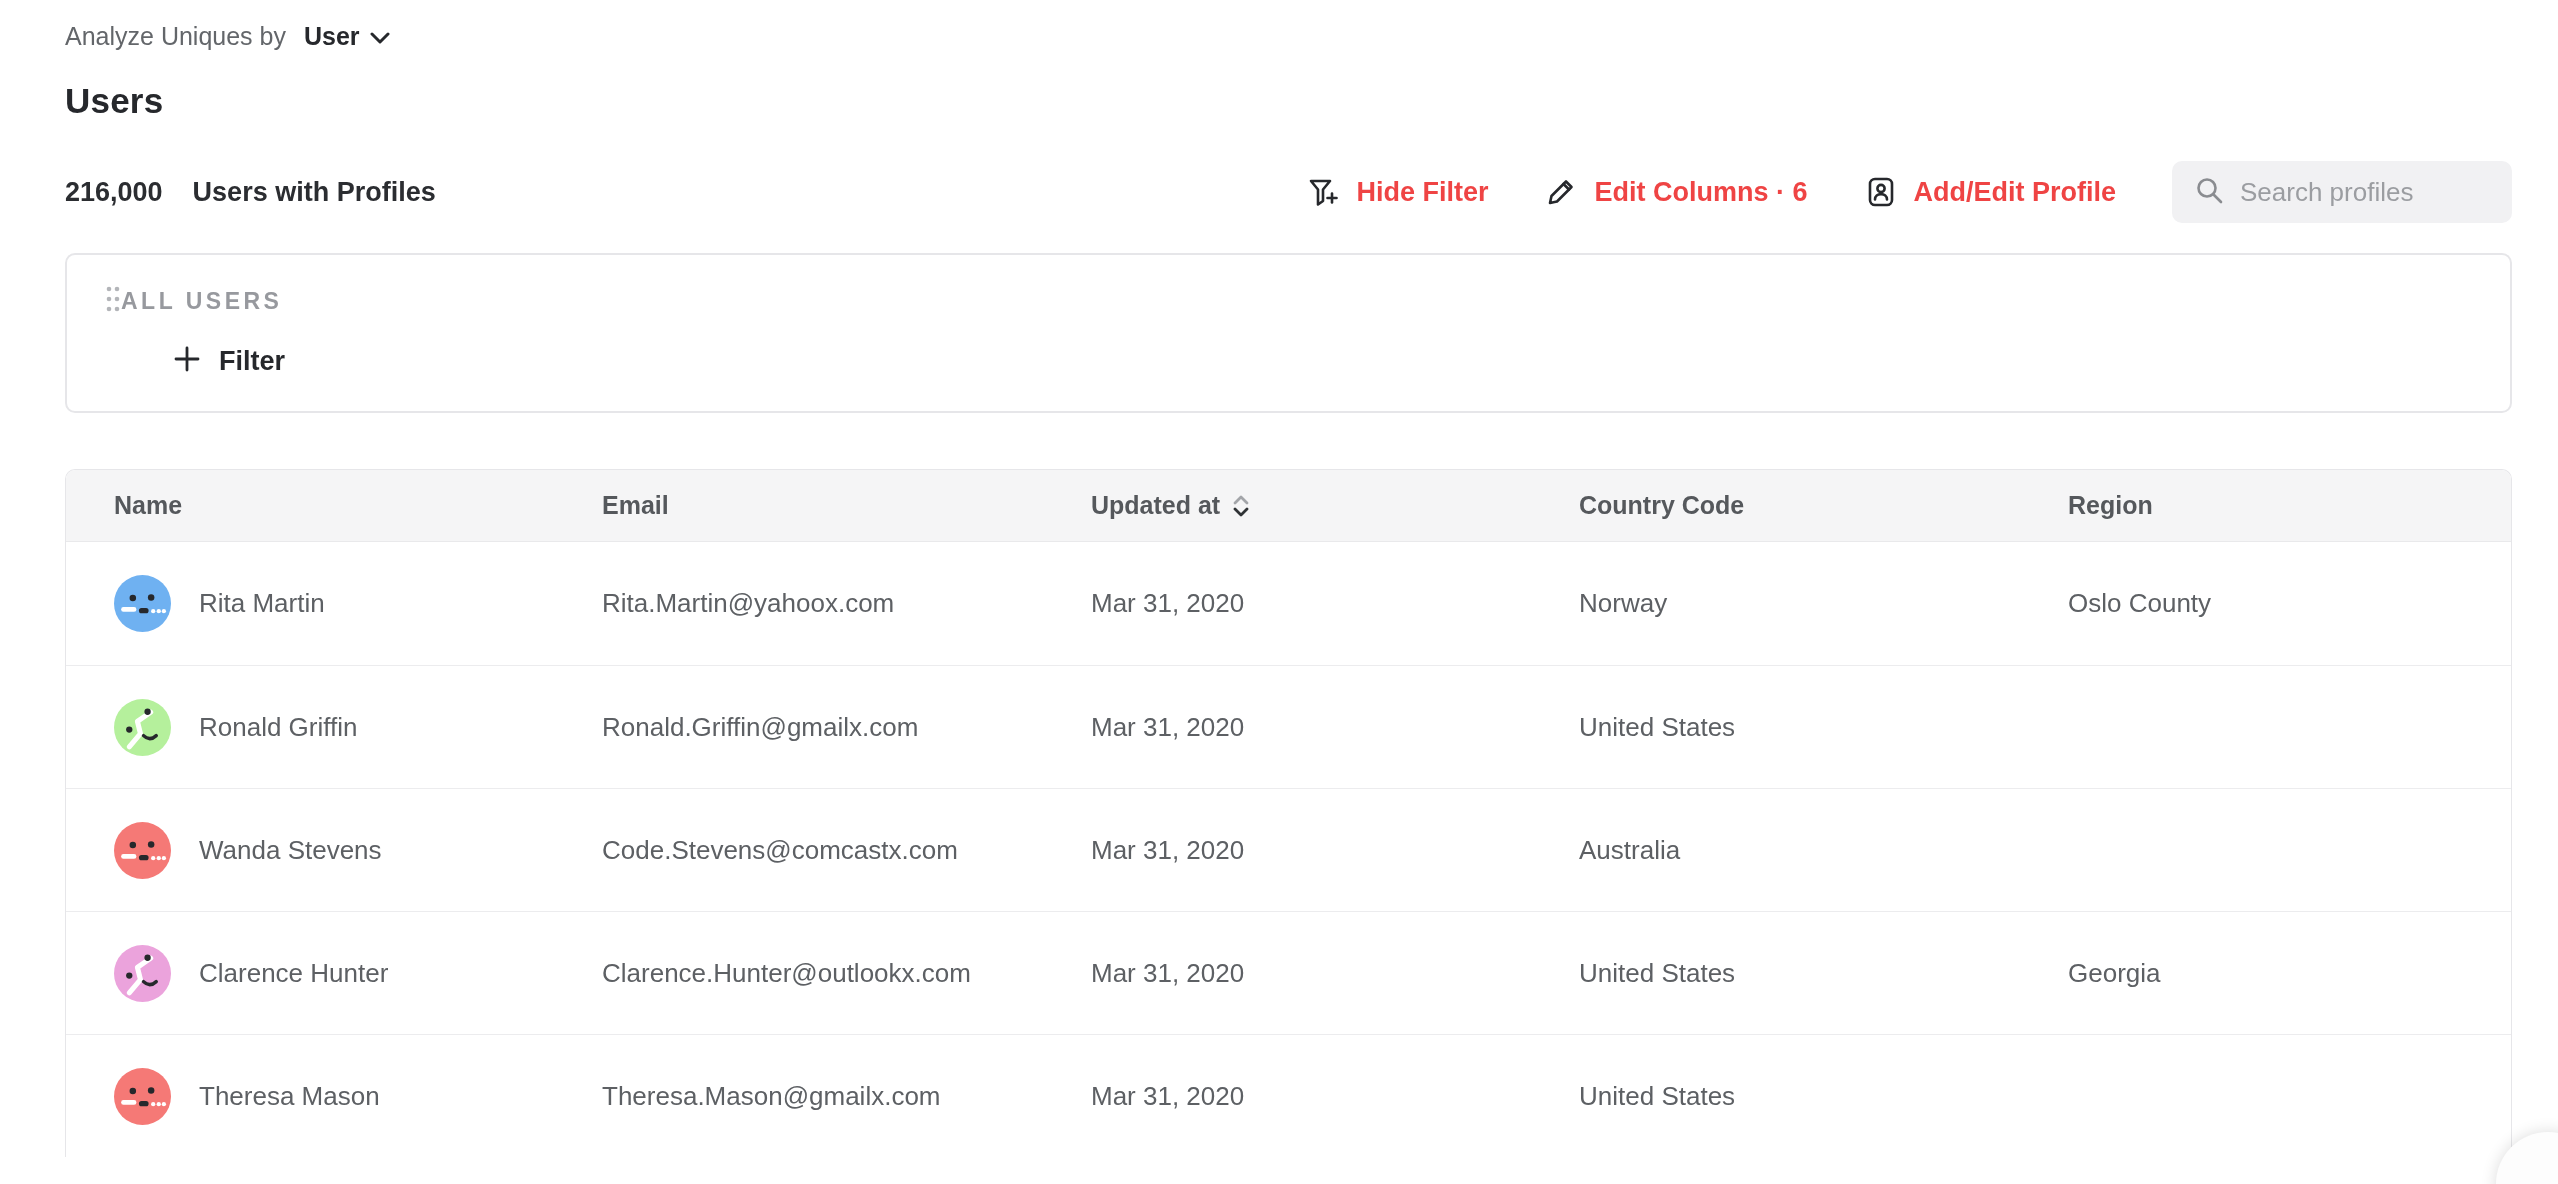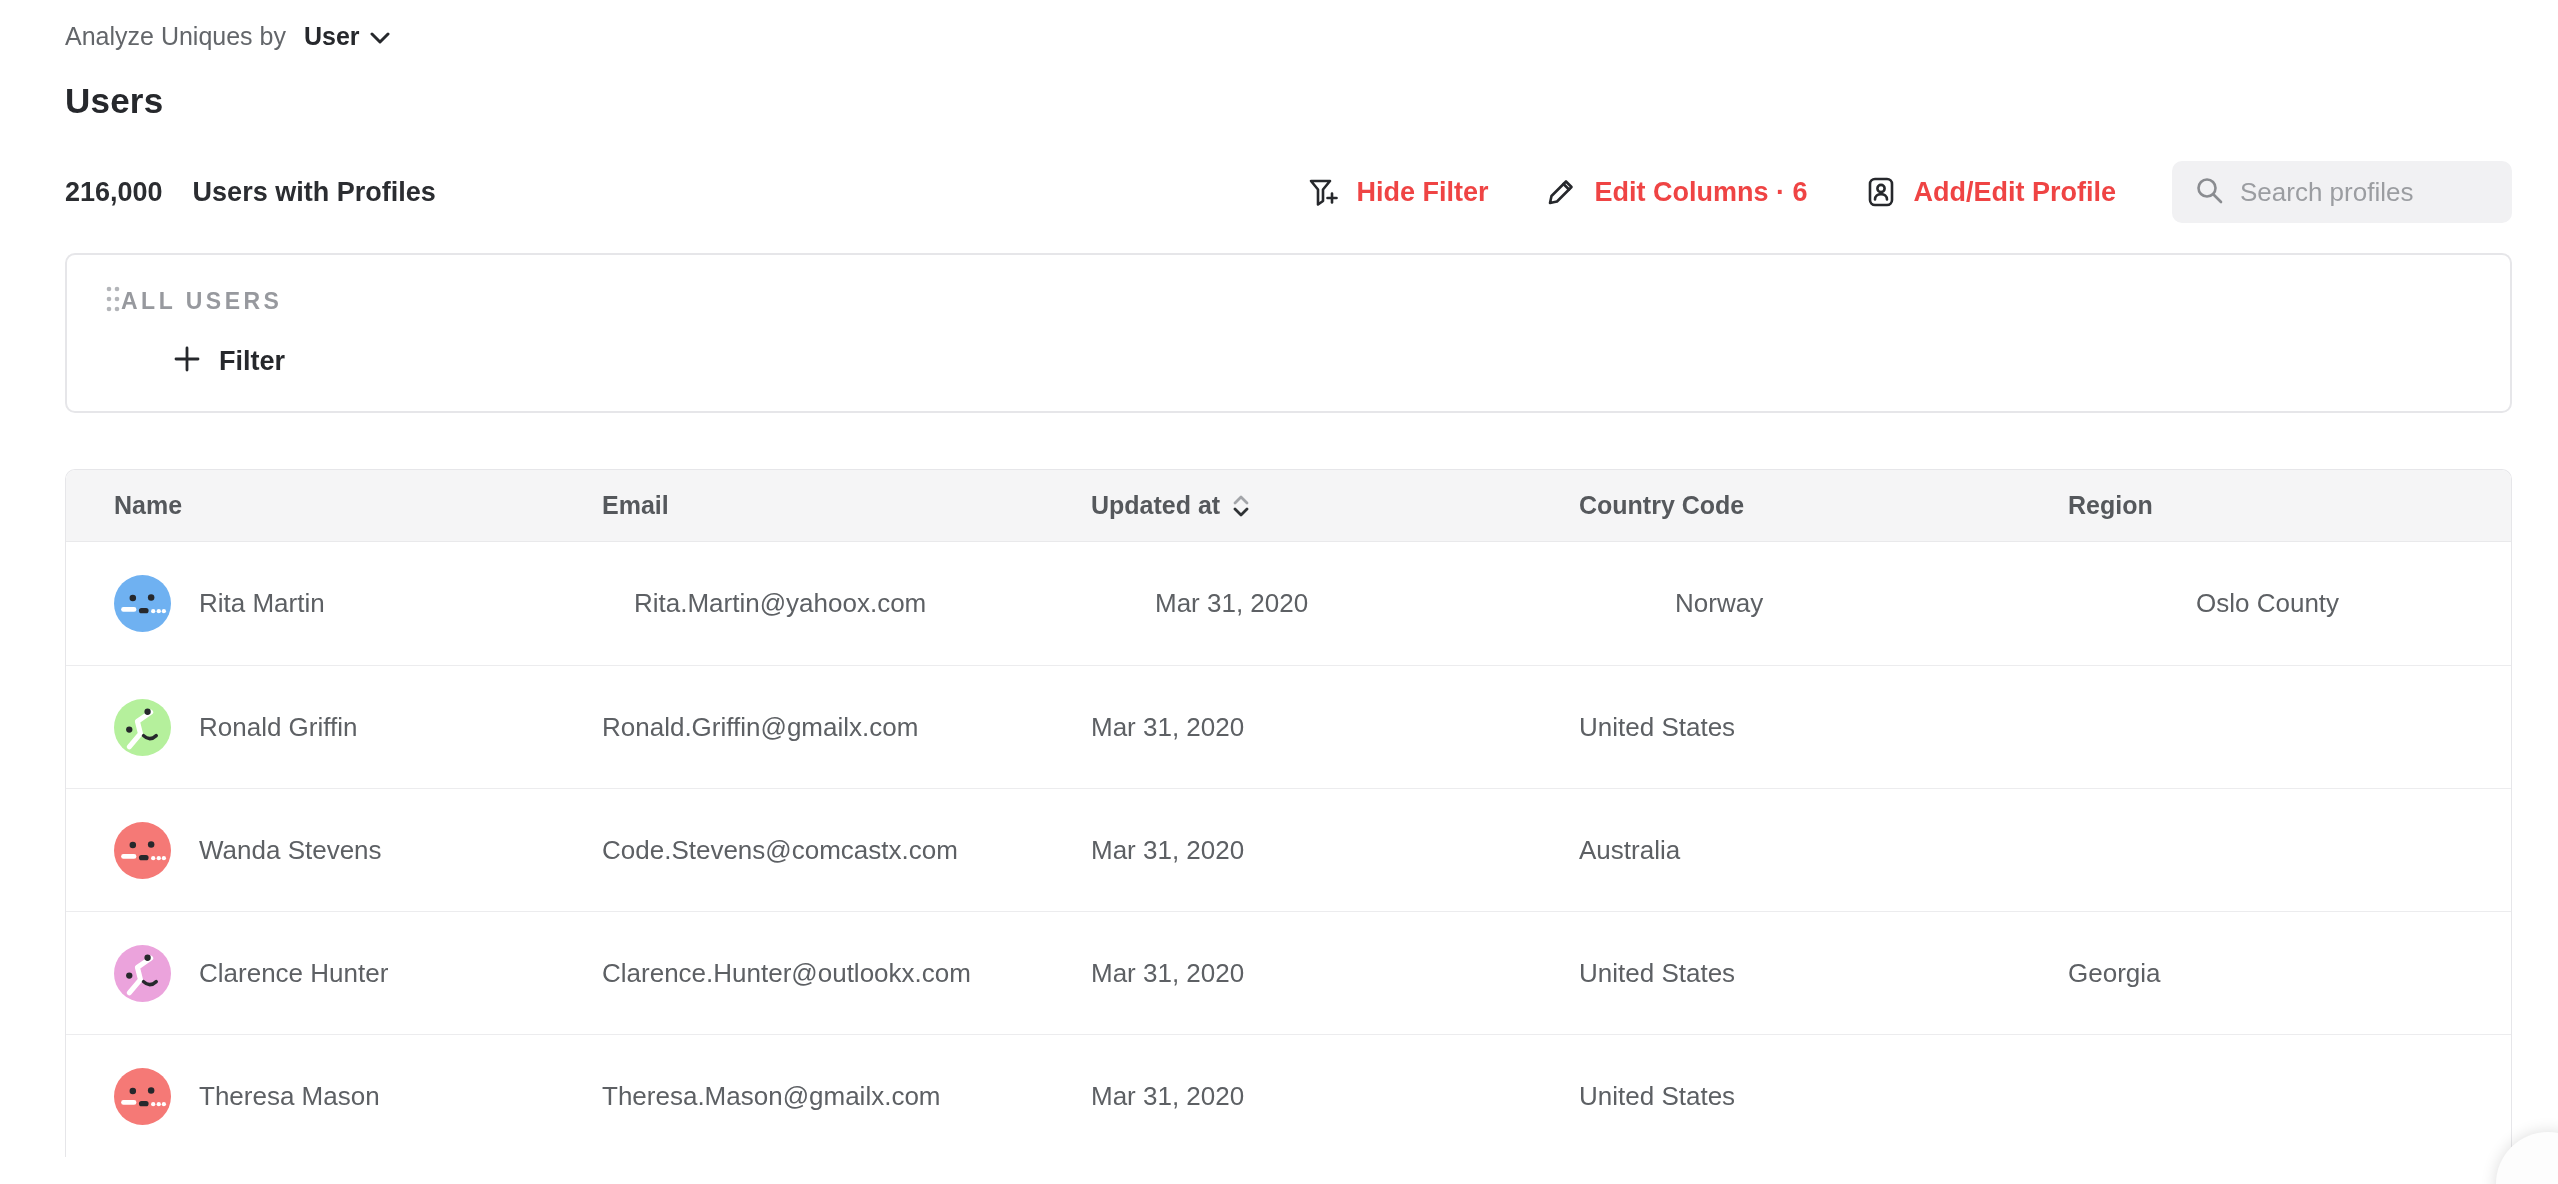--- a/index.html
+++ b/index.html
@@ -98,21 +98,21 @@
     height: 72px;
     border-bottom: 1px solid #e9e9eb;
   }
   .th {
     display: flex; align-items: center; gap: 12px;
     padding-left: 48px;
     font-size: 25px; font-weight: 600; color: #55585c;
     cursor: pointer;
   }
   .tr { height: 123px; border-top: 1px solid #ececee; background: #fff; }
-  .tr:first-child { border-top: none; gap: 32px; }
+  .tr:first-child { border-top: none; }
   .td {
     display: flex; align-items: center;
     padding-left: 48px; padding-right: 20px;
     font-size: 26px; color: #5d6064;
     white-space: nowrap; overflow: hidden;
   }
   .avatar {
     width: 57px; height: 57px; border-radius: 50%;
     margin-right: 28px; flex: none;
   }

